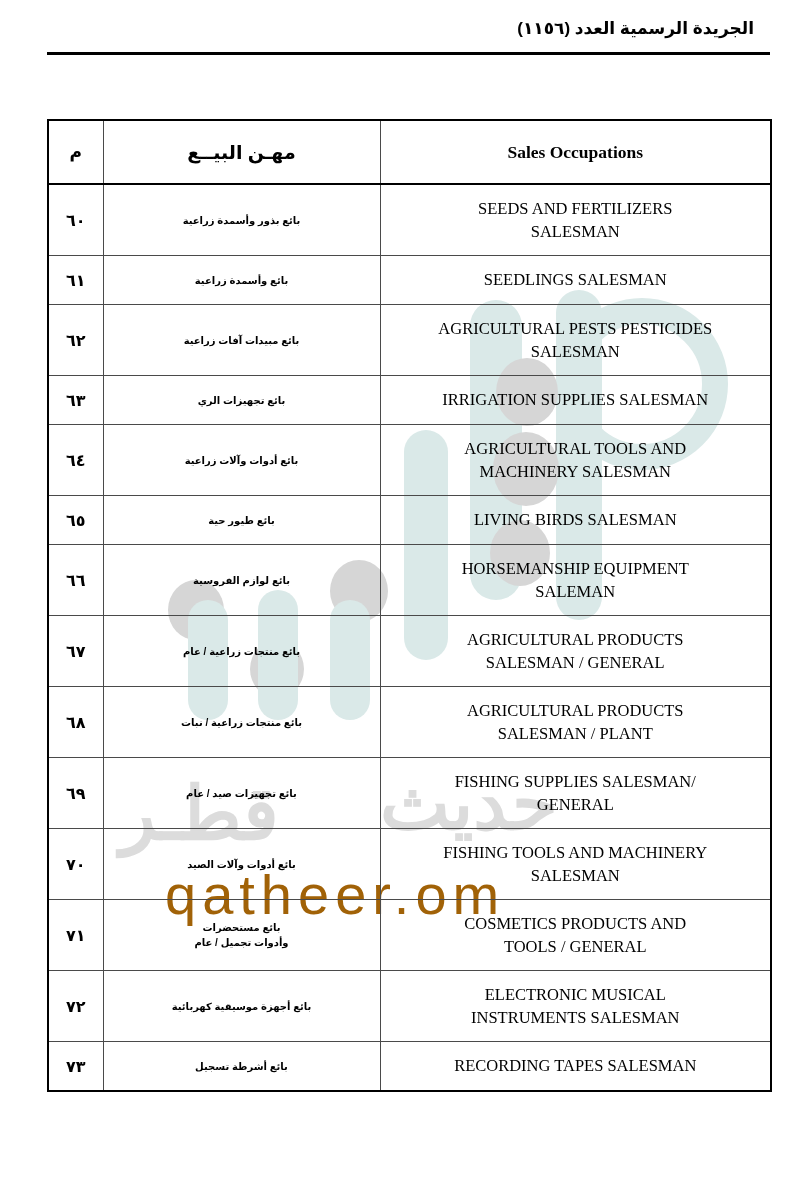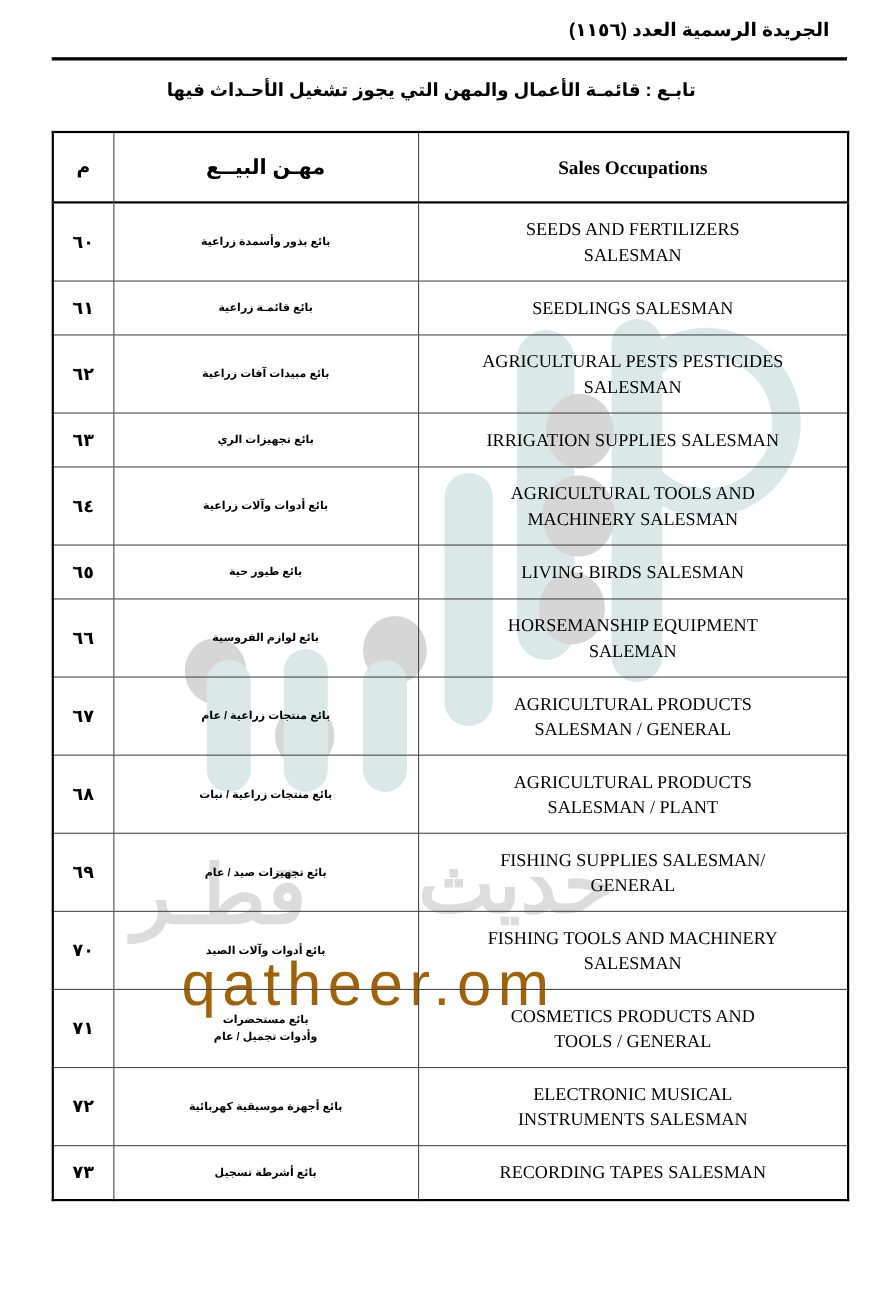--- a/index.html
+++ b/index.html
@@ -200,21 +200,20 @@
   <div class="wm-text-ar" style="left:380px; top:760px; font-size:74px; font-weight:bold;">حديث</div>
   <div class="wm-text" style="left:165px; top:862px; font-size:56px;">qatheer.om</div>
 </div>
 
 <div class="page">
 
   <div class="gazette-header">الجريدة الرسمية العدد (١١٥٦)</div>
 
   <div class="header-rule"></div>
 
-  <div class="doc-subtitle">تابـع : قائمـة الأعمال والمهن التي يجوز تشغيل الأحـداث فيها</div>
 
   <table class="occ-table">
     <colgroup>
       <col class="col-en">
       <col class="col-ar">
       <col class="col-no">
     </colgroup>
     <thead>
       <tr>
         <th class="th-en">Sales Occupations</th>
@@ -223,21 +222,21 @@
       </tr>
     </thead>
     <tbody id="table-body">
         <tr class="row-2line">
           <td class="cell-en">SEEDS AND FERTILIZERS<br>SALESMAN</td>
           <td class="cell-ar">بائع بذور وأسمدة زراعية</td>
           <td class="cell-no">٦٠</td>
         </tr>
         <tr class="row-1line">
           <td class="cell-en">SEEDLINGS SALESMAN</td>
-          <td class="cell-ar">بائع قائمـة زراعية</td>
+          <td class="cell-ar">بائع وأسمدة زراعية</td>
           <td class="cell-no">٦١</td>
         </tr>
         <tr class="row-2line">
           <td class="cell-en">AGRICULTURAL PESTS PESTICIDES<br>SALESMAN</td>
           <td class="cell-ar">بائع مبيدات آفات زراعية</td>
           <td class="cell-no">٦٢</td>
         </tr>
         <tr class="row-1line">
           <td class="cell-en">IRRIGATION SUPPLIES SALESMAN</td>
           <td class="cell-ar">بائع تجهيزات الري</td>

